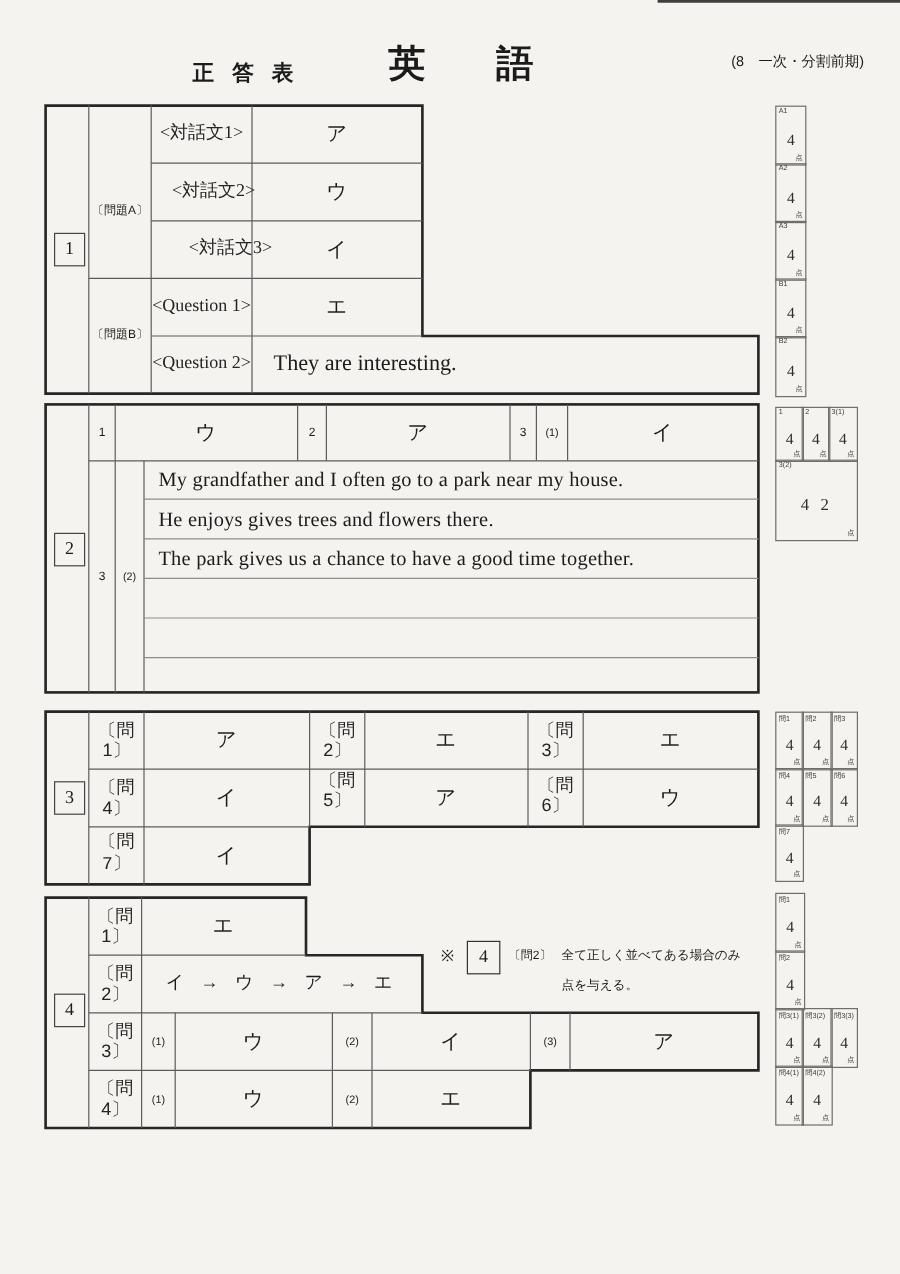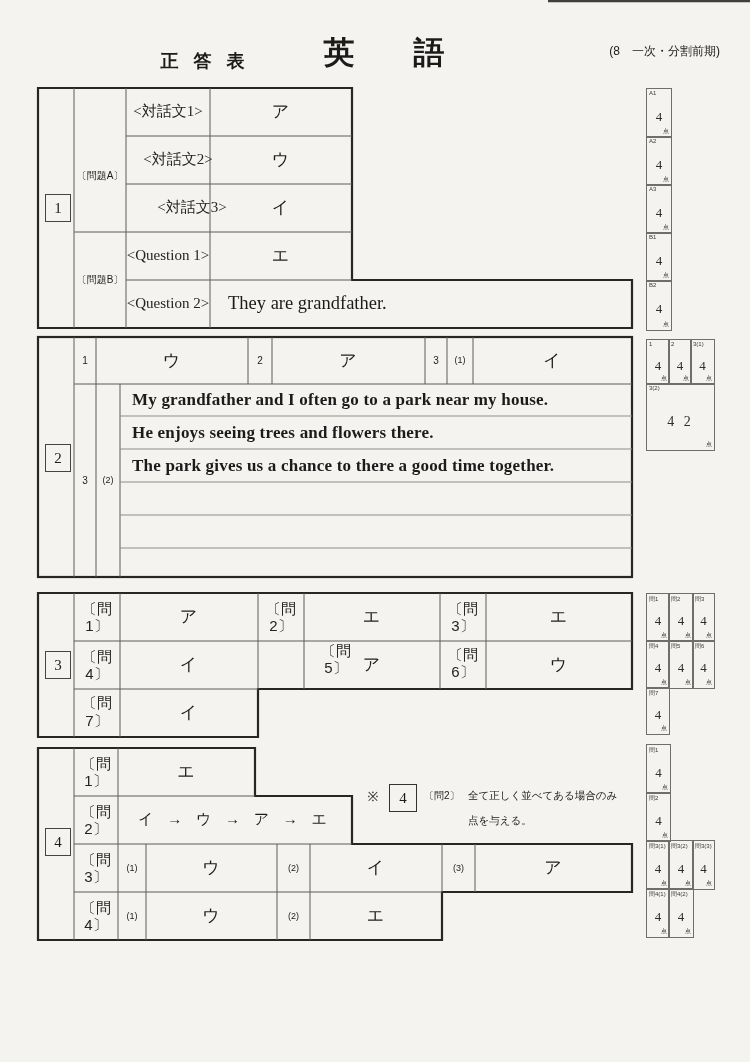--- a/index.html
+++ b/index.html
@@ -11,21 +11,21 @@
   .thin{stroke:#5c5c5c;stroke-width:1px;}
   .rule{stroke:#8f8d88;stroke-width:1px;}
   .artifact{stroke:#3f3f3f;stroke-width:2.5px;}
   .c{position:absolute;display:flex;align-items:center;justify-content:center;text-align:center;line-height:1.15;}
   .left{justify-content:flex-start;text-align:left;}
   .g{font-family:"Liberation Sans",sans-serif;}
   .m{font-family:"Liberation Serif",serif;}
   .ans{font-size:17px;letter-spacing:1px;}
   .lblsm{font-size:15px;color:#242424;}
   .numlbl{font-size:10px;}
-  .eng{font-size:17px;letter-spacing:.2px;font-weight:bold;}
+  .eng{font-size:17px;letter-spacing:.2px;}
   .numbox{position:absolute;border:1.4px solid #444;display:flex;align-items:center;justify-content:center;
           font-size:15px;background:transparent;}
   .sbox{position:absolute;border:1px solid #6f6e6a;color:#3a3a38;}
   .sb-label{position:absolute;top:1px;left:2px;font-size:6px;letter-spacing:0;font-family:"Liberation Sans",sans-serif;white-space:nowrap;}
   .sb-val{position:absolute;left:0;right:0;top:58%;transform:translateY(-50%);text-align:center;
           font-size:13px;font-family:"Liberation Serif",serif;color:#2e2e2c;}
   .sb-unit{position:absolute;right:2px;bottom:1px;font-size:6px;font-family:"Liberation Sans",sans-serif;}
   .note-line{position:absolute;font-size:10.5px;font-family:"Liberation Sans",sans-serif;white-space:nowrap;}
 </style>
 </head>
@@ -98,21 +98,21 @@
 <div class="c m lblsm" style="left:126px;top:88px;width:84px;height:48px;">&lt;対話文1&gt;</div>
 <div class="c m lblsm" style="left:126px;top:136px;width:104px;height:48px;">&lt;対話文2&gt;</div>
 <div class="c m lblsm" style="left:126px;top:184px;width:84px;height:48px;margin-left:24px;">&lt;対話文3&gt;</div>
 <div class="c m lblsm" style="left:126px;top:232px;width:84px;height:48px;">&lt;Question 1&gt;</div>
 <div class="c m lblsm" style="left:126px;top:280px;width:84px;height:48px;">&lt;Question 2&gt;</div>
 
 <div class="c m ans" style="left:210px;top:88px;width:142px;height:48px;">ア</div>
 <div class="c m ans" style="left:210px;top:136px;width:142px;height:48px;">ウ</div>
 <div class="c m ans" style="left:210px;top:184px;width:142px;height:48px;">イ</div>
 <div class="c m ans" style="left:210px;top:232px;width:142px;height:48px;">エ</div>
-<div class="c m left" style="left:228px;top:280px;width:400px;height:48px;font-size:18.5px;">They are grandfather.</div>
+<div class="c m left" style="left:228px;top:280px;width:400px;height:48px;font-size:18.5px;">They are interesting.</div>
 
 <div class="sbox" style="left:646px;top:88px;width:24px;height:48px;">
   <span class="sb-label">A1</span>
   <span class="sb-val">4</span>
   <span class="sb-unit">点</span>
 </div>
 <div class="sbox" style="left:646px;top:136px;width:24px;height:48px;">
   <span class="sb-label">A2</span>
   <span class="sb-val">4</span>
   <span class="sb-unit">点</span>
@@ -138,22 +138,22 @@
 <div class="c m ans" style="left:96px;top:337px;width:152px;height:47px;">ウ</div>
 <div class="c g numlbl" style="left:248px;top:337px;width:24px;height:47px;">2</div>
 <div class="c m ans" style="left:272px;top:337px;width:153px;height:47px;">ア</div>
 <div class="c g numlbl" style="left:425px;top:337px;width:22px;height:47px;">3</div>
 <div class="c g" style="left:447px;top:337px;width:26px;height:47px;font-size:9px;">(1)</div>
 <div class="c m ans" style="left:473px;top:337px;width:159px;height:47px;">イ</div>
 
 <div class="c g numlbl" style="left:74px;top:384px;width:22px;height:193px;">3</div>
 <div class="c g" style="left:96px;top:384px;width:24px;height:193px;font-size:9px;">(2)</div>
 <div class="c m left eng" style="left:132px;top:384px;width:496px;height:32px;">My grandfather and I often go to a park near my house.</div>
-<div class="c m left eng" style="left:132px;top:417px;width:496px;height:32px;">He enjoys seeing trees and flowers there.</div>
-<div class="c m left eng" style="left:132px;top:450px;width:496px;height:32px;">The park gives us a chance to there a good time together.</div>
+<div class="c m left eng" style="left:132px;top:417px;width:496px;height:32px;">He enjoys gives trees and flowers there.</div>
+<div class="c m left eng" style="left:132px;top:450px;width:496px;height:32px;">The park gives us a chance to have a good time together.</div>
 
 <div class="sbox" style="left:646px;top:339px;width:22px;height:44px;">
   <span class="sb-label">1</span>
   <span class="sb-val">4</span>
   <span class="sb-unit">点</span>
 </div>
 <div class="sbox" style="left:668px;top:339px;width:22px;height:44px;">
   <span class="sb-label">2</span>
   <span class="sb-val">4</span>
   <span class="sb-unit">点</span>
@@ -171,25 +171,25 @@
 
 <div class="numbox m" style="left:45px;top:651px;width:24px;height:26px;">3</div>
 <div class="c g lblsm" style="left:74px;top:593px;width:46px;height:48px;">〔問1〕</div>
 <div class="c m ans" style="left:120px;top:593px;width:138px;height:48px;">ア</div>
 <div class="c g lblsm" style="left:258px;top:593px;width:46px;height:48px;">〔問2〕</div>
 <div class="c m ans" style="left:304px;top:593px;width:136px;height:48px;">エ</div>
 <div class="c g lblsm" style="left:440px;top:593px;width:46px;height:48px;">〔問3〕</div>
 <div class="c m ans" style="left:486px;top:593px;width:146px;height:48px;">エ</div>
 <div class="c g lblsm" style="left:74px;top:641px;width:46px;height:48px;">〔問4〕</div>
 <div class="c m ans" style="left:120px;top:641px;width:138px;height:48px;">イ</div>
-<div class="c g lblsm" style="left:268px;top:641px;width:46px;height:36px;padding-left:45px;">〔問5〕</div>
+<div class="c g lblsm" style="left:258px;top:641px;width:46px;height:36px;">〔問5〕</div>
 <div class="c m ans" style="left:304px;top:641px;width:136px;height:48px;">ア</div>
 <div class="c g lblsm" style="left:440px;top:641px;width:46px;height:44px;border-radius:13px;">〔問6〕</div>
 <div class="c m ans" style="left:486px;top:641px;width:146px;height:48px;">ウ</div>
-<div class="c g lblsm" style="left:74px;top:689px;width:46px;height:45px;">〔問7〕</div>
+<div class="c g lblsm" style="left:74px;top:689px;width:46px;height:45px;font-family:Liberation Mono, monospace;">〔問7〕</div>
 <div class="c m ans" style="left:120px;top:689px;width:138px;height:48px;">イ</div>
 
 <div class="sbox" style="left:646px;top:593px;width:22px;height:47px;">
   <span class="sb-label">問1</span>
   <span class="sb-val">4</span>
   <span class="sb-unit">点</span>
 </div>
 <div class="sbox" style="left:668px;top:593px;width:24px;height:47px;">
   <span class="sb-label">問2</span>
   <span class="sb-val">4</span>

